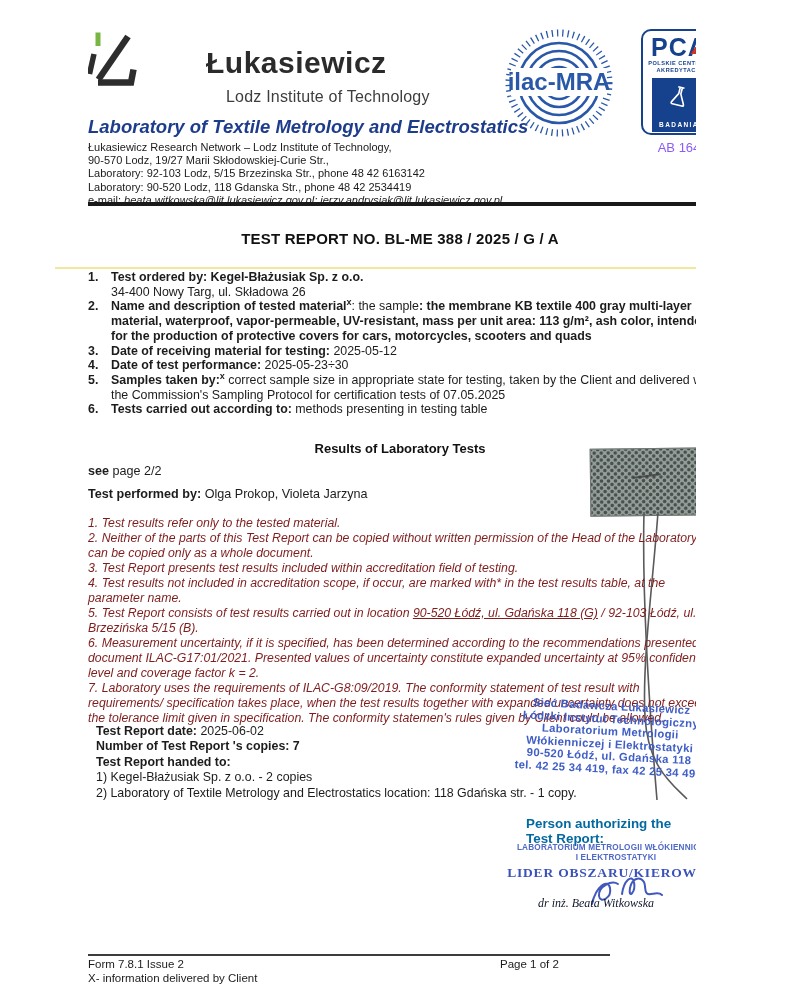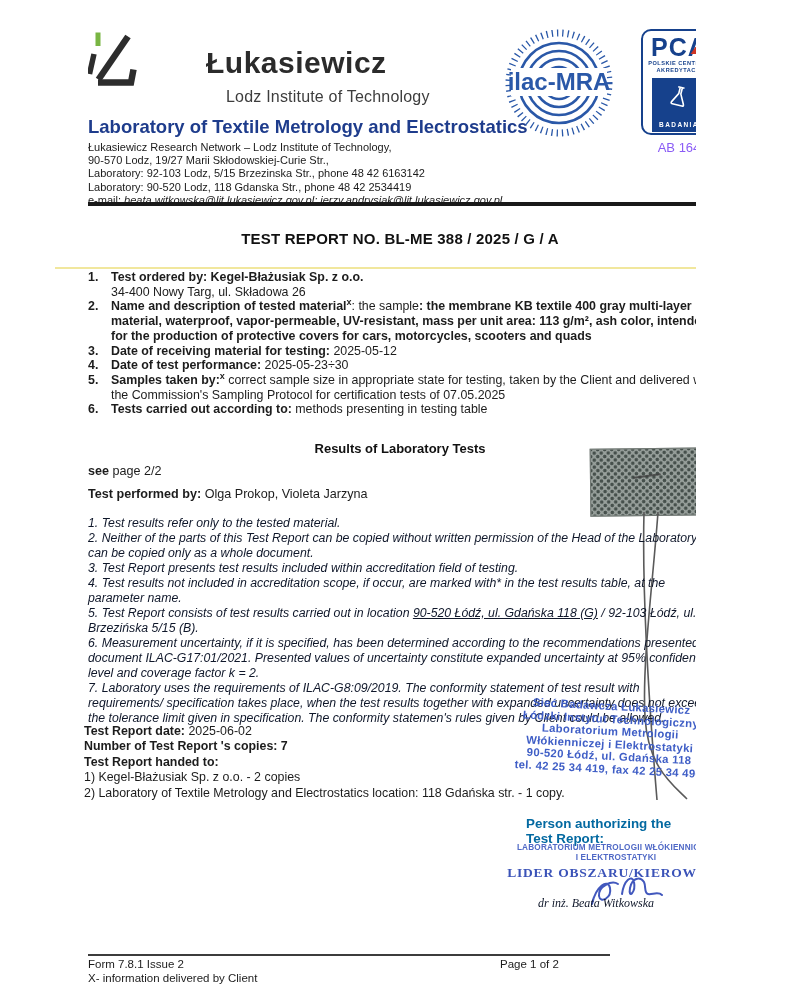--- a/index.html
+++ b/index.html
@@ -3,21 +3,21 @@
 <meta charset="utf-8">
 <style>
   html,body { margin:0; padding:0; }
   body { background:#ffffff; font-family:"Liberation Sans", sans-serif; color:#1c1c1c; }
   .page { position:relative; width:696px; height:1000px; background:#ffffff; overflow:hidden; }
 
   
   .logo-svg { position:absolute; left:88px; top:31px; }
   .brand-name { position:absolute; left:206px; top:46px; font-size:30px; font-weight:700; color:#2b2b2b; letter-spacing:0.5px; }
   .brand-sub { position:absolute; left:226px; top:88px; font-size:16px; font-weight:400; color:#3d3d3d; letter-spacing:0.2px; }
-  .lab-title { position:absolute; left:88px; top:116px; font-size:18.5px; font-weight:700; color:#1e3c8c; }
+  .lab-title { position:absolute; left:88px; top:116px; font-size:18.5px; font-weight:700; color:#1e3c8c;font-style:italic; }
   .address { position:absolute; left:88px; top:141px; font-size:11px; line-height:13.2px; color:#1a1a1a; }
   .address .email-val { font-style:italic; }
 
   .ilac-svg { position:absolute; left:503px; top:26px; }
   .pca-badge { position:absolute; left:641px; top:29px; width:76px; height:106px; border:2.5px solid #16418c; border-radius:10px; background:#fff; box-sizing:border-box; text-align:center; }
   .pca-word { position:relative; font-size:25px; font-weight:800; color:#16418c; letter-spacing:1px; line-height:26px; margin-top:3px; }
   .pca-red { position:absolute; right:9px; top:13px; width:13px; height:7px; background:#ce3424; transform:skewX(-34deg); }
   .pca-sub { font-size:5.6px; font-weight:700; color:#16418c; letter-spacing:0.5px; line-height:7px; }
   .pca-box { margin:4px auto 0; width:54px; height:54px; background:#16418c; display:flex; flex-direction:column; align-items:center; }
   .pca-box svg { margin-top:6px; }
@@ -48,29 +48,29 @@
     background-color:#99a19d;
     background-image:
       radial-gradient(circle, #46504c 1.6px, transparent 2.2px),
       radial-gradient(circle, #46504c 1.6px, transparent 2.2px);
     background-size:7px 7px; background-position:0 0, 3.5px 3.5px;
     border:1px solid #707773; transform:rotate(-0.6deg); }
   .swatch::after { content:""; position:absolute; left:42px; top:26px; width:28px; height:2px; background:#3e3e3e; transform:rotate(-7deg); border-radius:2px; opacity:0.8; }
   .threads-svg { position:absolute; left:556px; top:512px; }
 
   
-  .notes { position:absolute; left:88px; top:516px; width:628px; font-size:12.3px; line-height:15px; font-style:italic; color:#0f172a; }
+  .notes { position:absolute; left:88px; top:516px; width:628px; font-size:12.3px; line-height:15px; font-style:italic; color:#7f1d1d; }
   .notes p { margin:0; }
   .u { text-decoration:underline; }
 
   
   .stamp1 { position:absolute; left:503px; top:700px; width:214px; text-align:center; color:#3f5ec6; font-weight:700;
     font-size:11.3px; line-height:12.6px; letter-spacing:0.3px; transform:rotate(3deg); }
 
-  .meta { position:absolute; left:84px; top:724px; font-size:12.4px; line-height:15.4px; }
+  .meta { position:absolute; left:96px; top:724px; font-size:12.4px; line-height:15.4px; }
 
   .authorizing { position:absolute; left:478px; top:816px; font-size:13.4px; font-weight:700; color:#0369a1;padding-left:48px; }
 
   .stamp2 { position:absolute; left:498px; top:843px; width:236px; text-align:center; color:#5069c6; }
   .s2-small { font-size:8.2px; font-weight:700; letter-spacing:0.2px; line-height:10px; }
   .s2-lider { font-family:"Liberation Serif", serif; font-size:13.5px; font-weight:600; letter-spacing:0.8px; color:#3b53b8; margin-top:2px; }
   .sig-svg { position:absolute; left:588px; top:872px; }
   .sig-name { position:absolute; left:538px; top:896px; font-family:"Liberation Serif", serif; font-style:italic; font-size:12px; color:#0f172a; }
 
   

